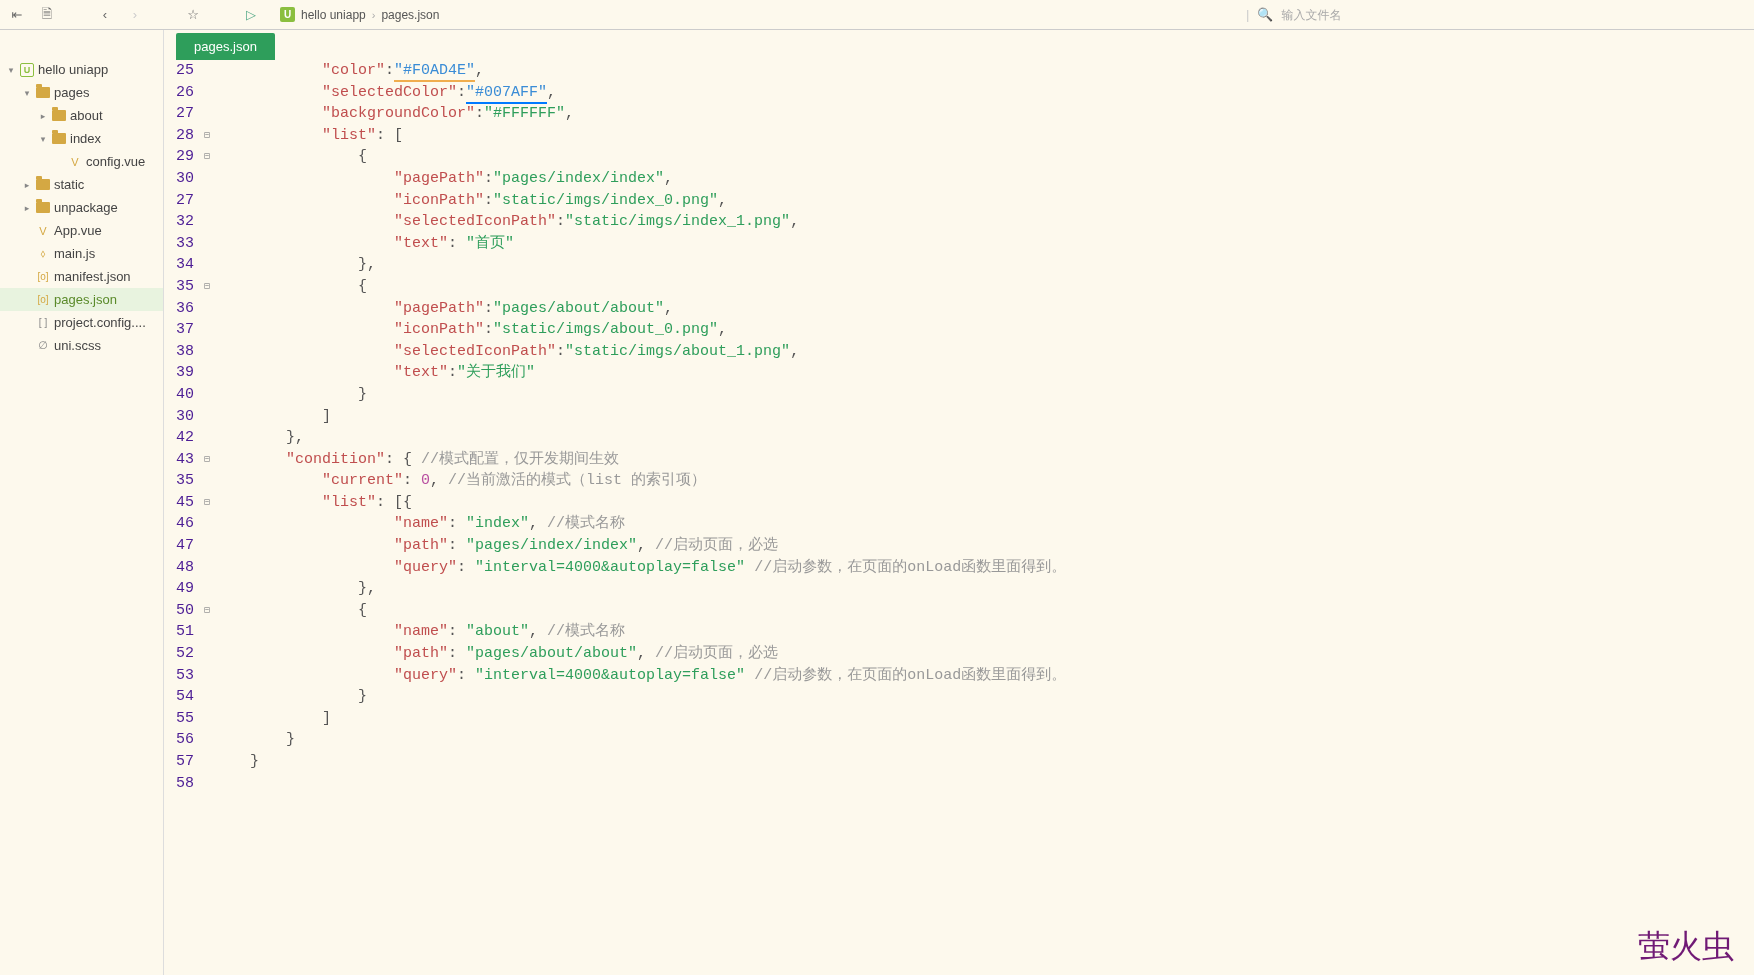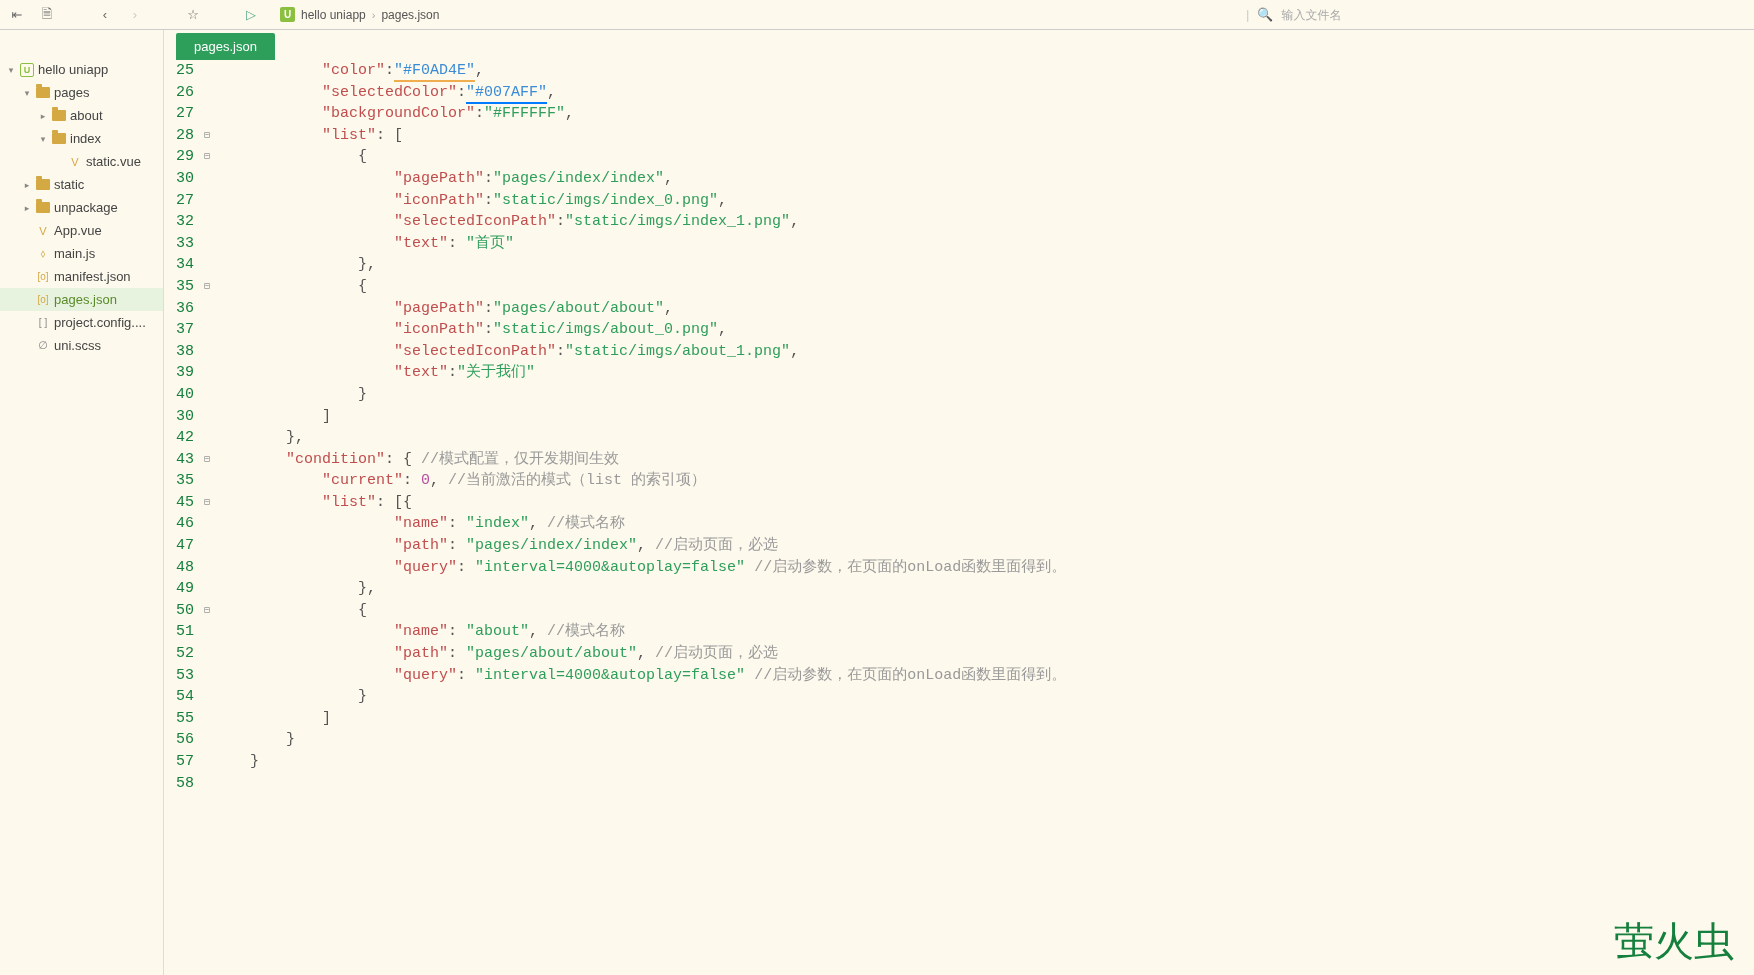--- a/index.html
+++ b/index.html
@@ -65,40 +65,40 @@
 .editor { flex: 1; display: flex; flex-direction: column; }
 .tab-bar { height: 30px; display: flex; align-items: flex-end; padding-left: 12px; }
 .tab {
   background: #2e9e5b;
   color: #fff;
   padding: 6px 18px;
   font-size: 13px;
   border-radius: 2px 2px 0 0;
 }
 .code-area { flex: 1; display: flex; overflow: hidden; font-family: Consolas, "Courier New", monospace; font-size: 15px; }
-.gutter { width: 36px; text-align: right; padding-right: 6px; color: #15803d; user-select: none; }
+.gutter { width: 36px; text-align: right; padding-right: 6px; color: #4c1d95; user-select: none; }
 .gutter .ln { height: 21.6px; line-height: 21.6px; }
 .fold-col { width: 14px; color: #999; }
 .fold-col .ln { height: 21.6px; line-height: 21.6px; font-size: 10px; text-align: center; }
 .code-lines { flex: 1; }
 .code-lines .line { height: 21.6px; line-height: 21.6px; white-space: pre; color: #555; }
 .tk-key { color: #c04e4e; }
 .tk-str { color: #2e9e5b; }
 .tk-punc { color: #555; }
 .tk-num { color: #b84ea0; }
 .tk-comment { color: #999; }
 .tk-hex1 { color: #3a8cd6; border-bottom: 2px solid #f0ad4e; padding-bottom: 1px; }
 .tk-hex2 { color: #3a8cd6; border-bottom: 2px solid #007aff; padding-bottom: 1px; }
 
 .watermark {
   position: absolute;
   right: 20px;
   bottom: 6px;
-  color: #15803d;
-  font-size: 40px;
+  color: #701a75;
+  font-size: 32px;
   font-family: "SimSun", serif;
 }
 </style>
 </head>
 <body>
 
 <div class="toolbar">
   <span class="icon-btn">⇤</span>
   <span class="icon-btn">🗎</span>
   <span class="sep"></span>
@@ -149,21 +149,21 @@
         <span class="icon">
           <span class="folder-icon"></span>
         </span>
         <span class="label">index</span>
       </div>
       <div class="tree-item" style="padding-left: 52px;">
         <span class="expand"></span>
         <span class="icon">
           <span class="file-icon-v">V</span>
         </span>
-        <span class="label">static.vue</span>
+        <span class="label">config.vue</span>
       </div>
       <div class="tree-item" style="padding-left: 20px;">
         <span class="expand">▸</span>
         <span class="icon">
           <span class="folder-icon"></span>
         </span>
         <span class="label">static</span>
       </div>
       <div class="tree-item" style="padding-left: 20px;">
         <span class="expand">▸</span>

